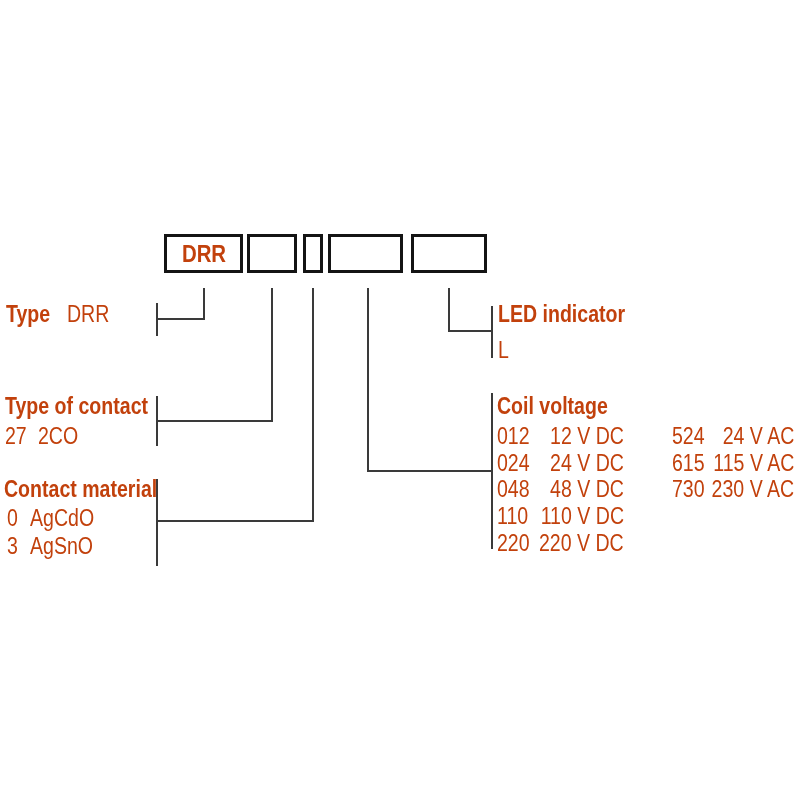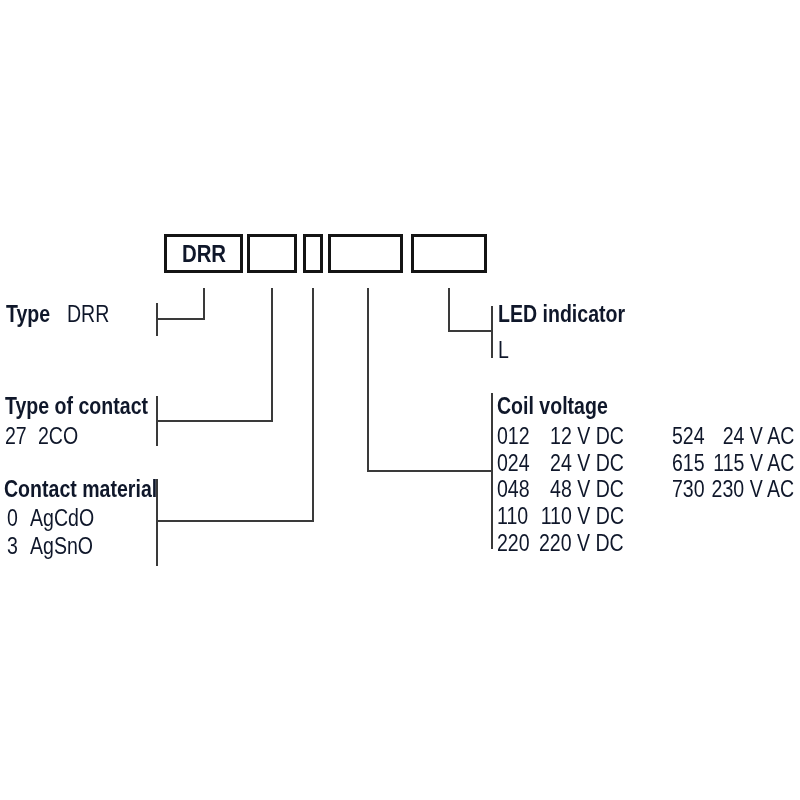--- a/index.html
+++ b/index.html
@@ -2,21 +2,21 @@
 <html><head>
 <meta charset="utf-8">
 <style>
   html, body { margin: 0; padding: 0; background: #ffffff; }
   #canvas {
     position: relative;
     width: 800px;
     height: 572px;
     background: #ffffff;
     font-family: "Liberation Sans", sans-serif;
-    color: #0f172a;
+    color: #c2410c;
     overflow: hidden;
   }
   #lines { position: absolute; left: 0; top: 0; }
   .cbox {
     position: absolute;
     top: 234px;
     height: 33px;
     border: 3px solid #141414;
     background: #ffffff;
     display: flex;

